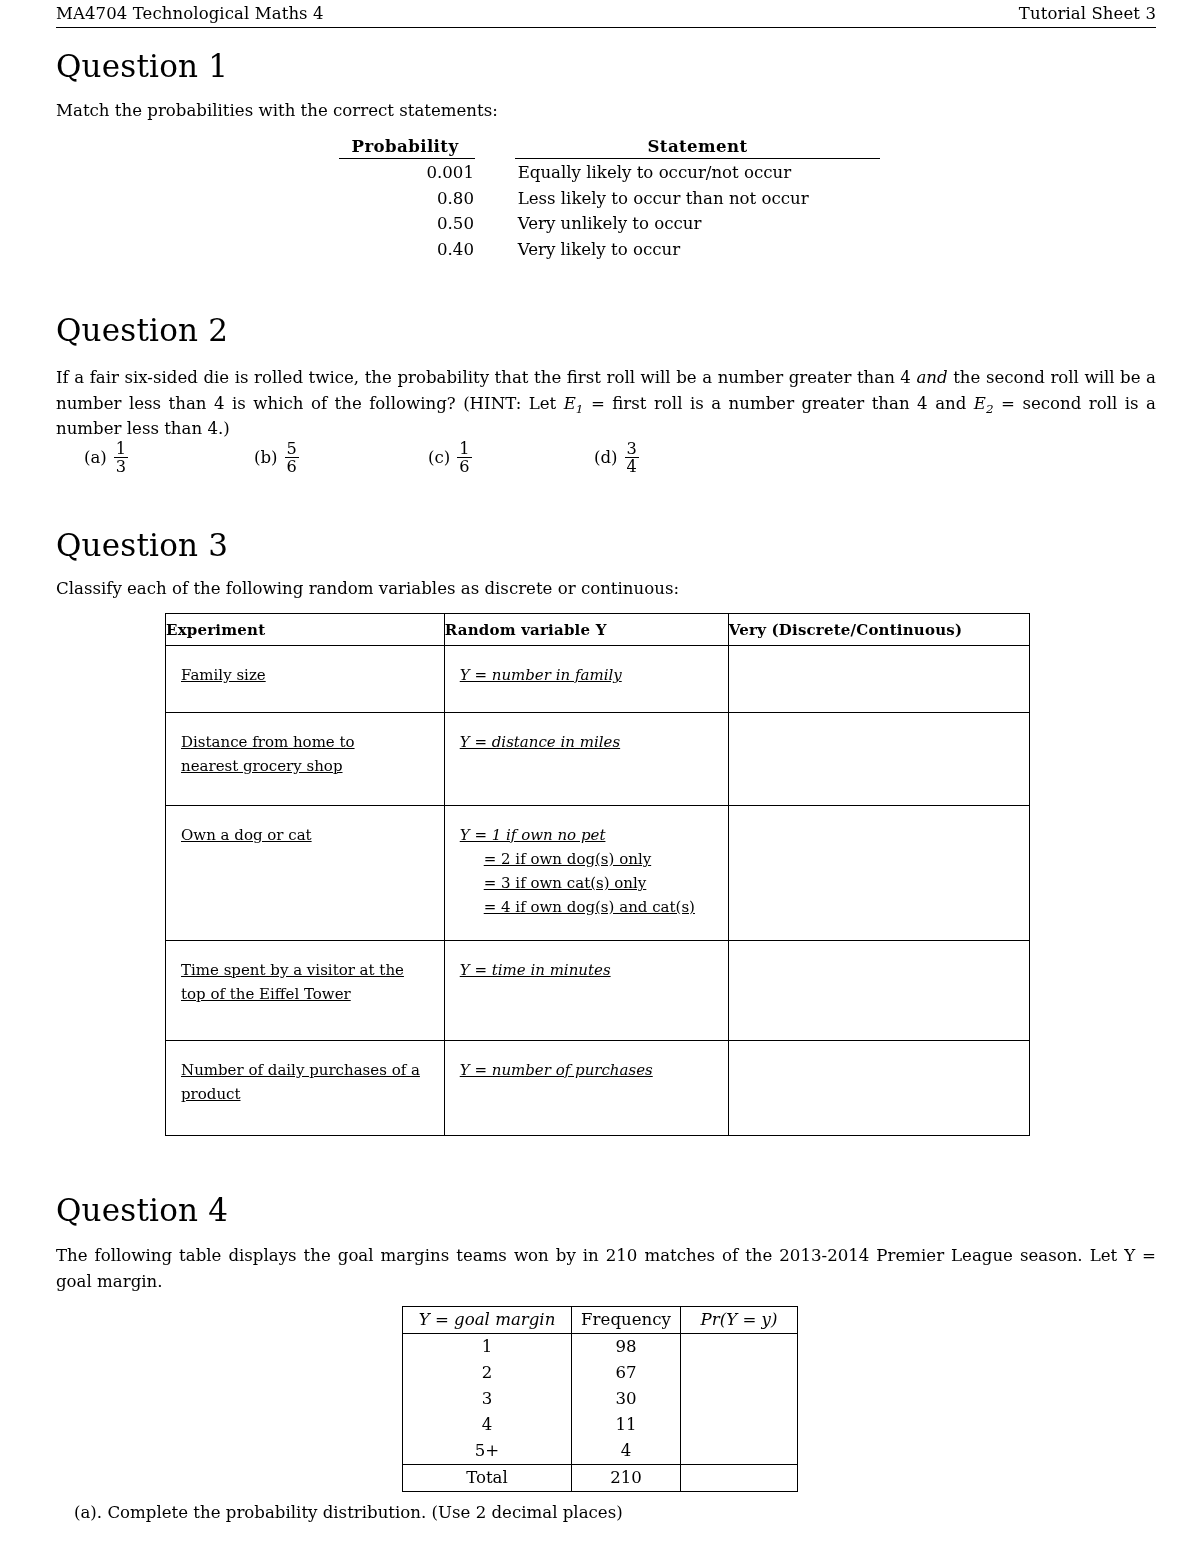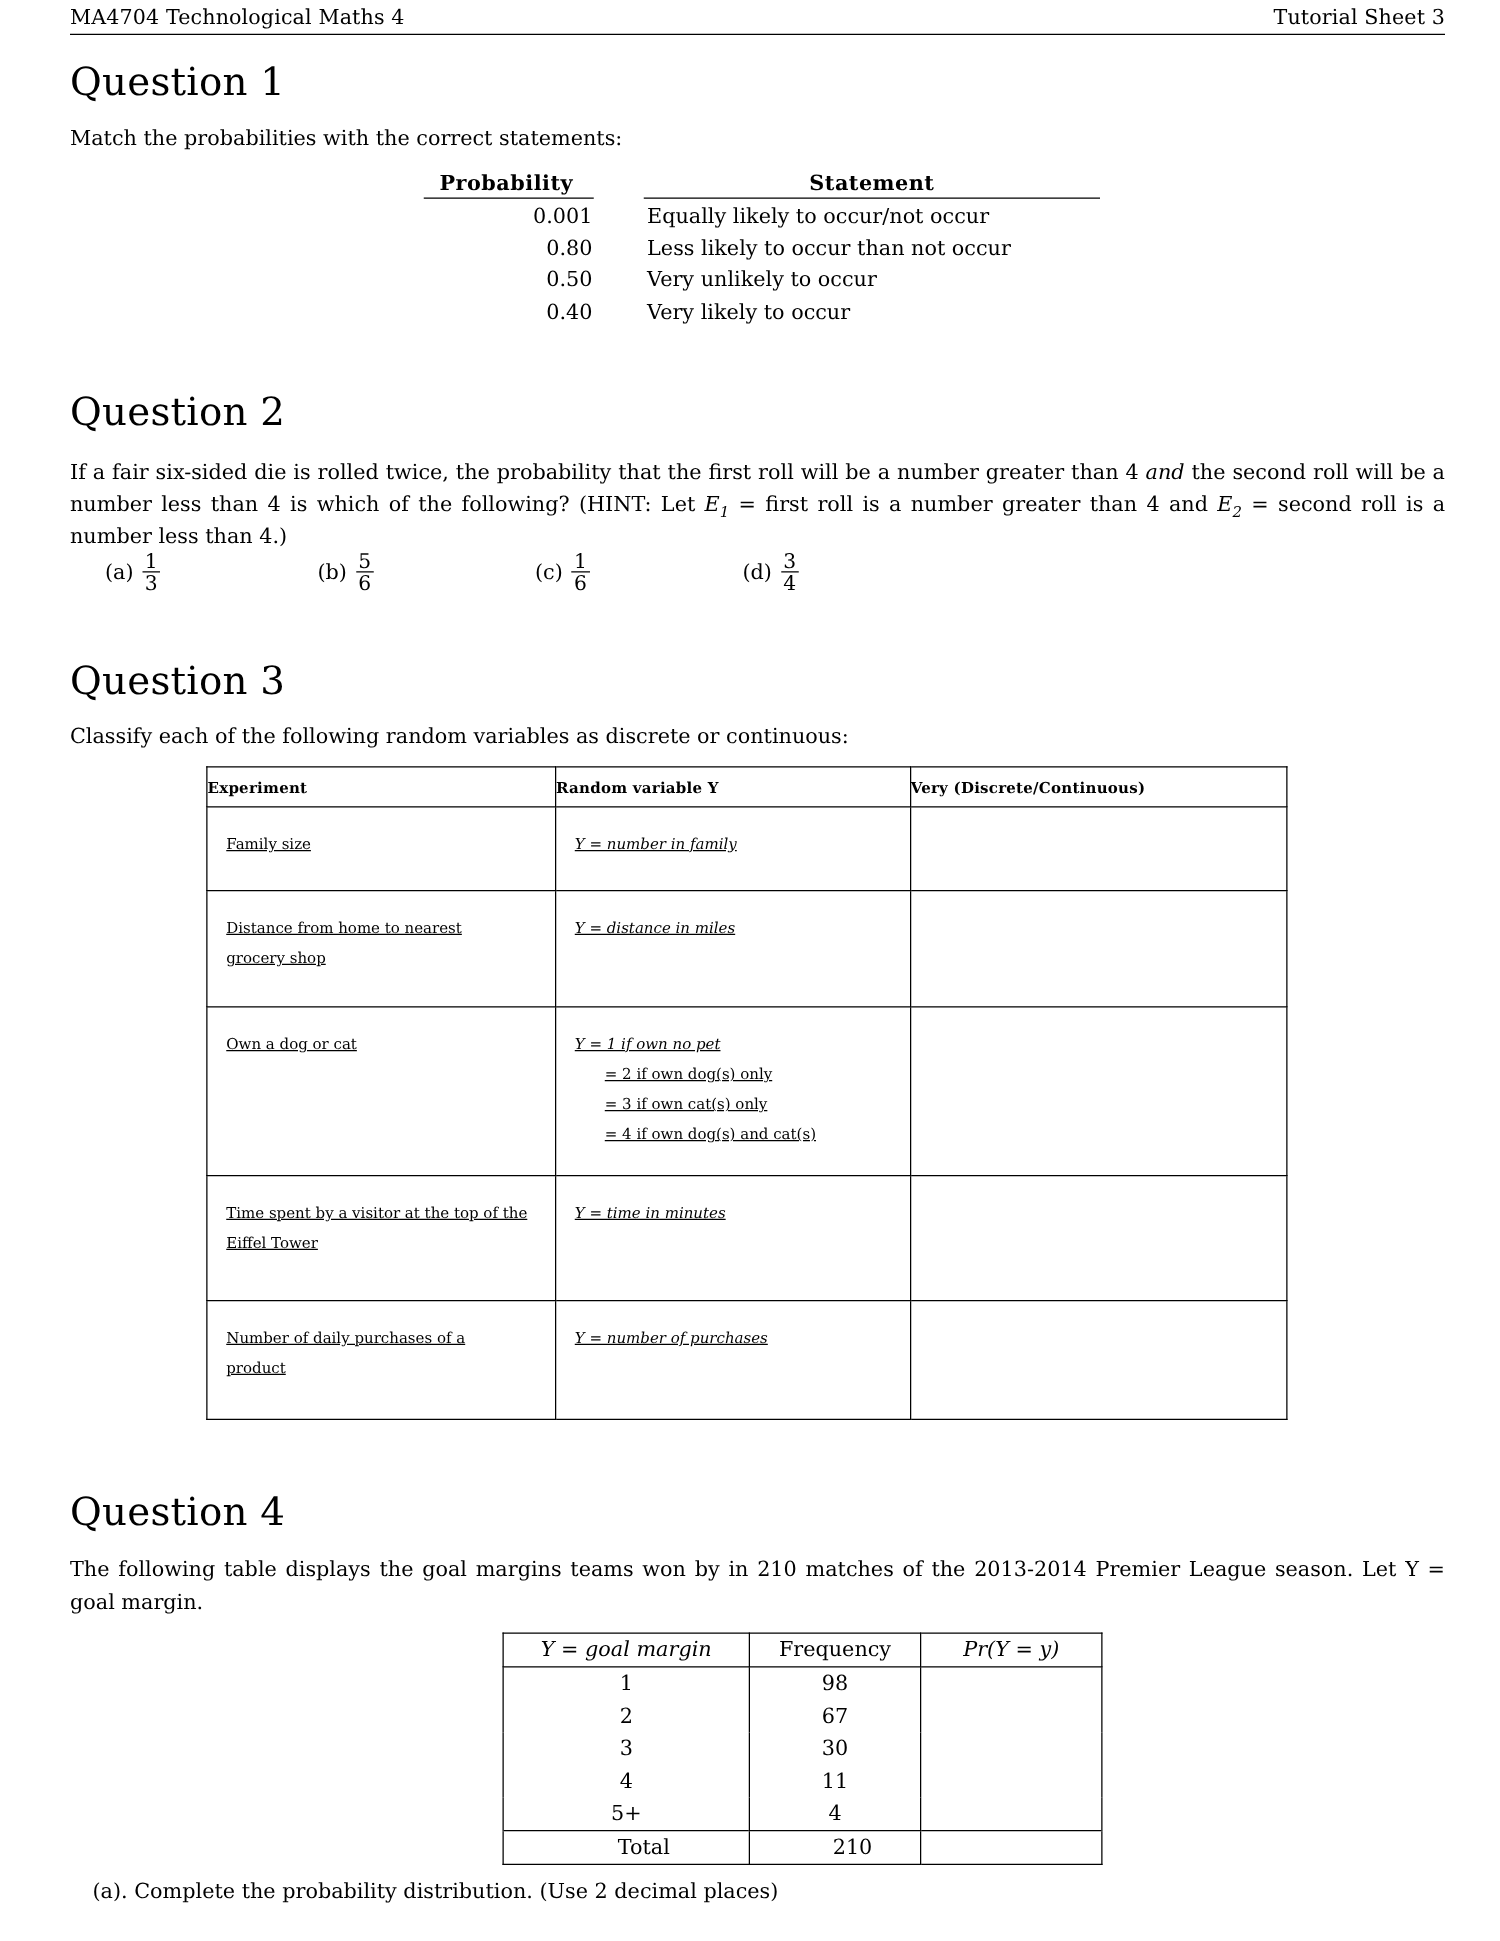--- a/index.html
+++ b/index.html
@@ -147,21 +147,21 @@
     border-top: 1.2px solid #000;
   }
 
   
   .q3table {
     position: absolute;
     left: 165px;
     top: 613px;
     width: 865px;
     border-collapse: collapse;
-    font-size: 12px;
+    font-size: 15px;
   }
   .q3table td, .q3table th {
     border: 1.3px solid #000;
     padding: 0;
     vertical-align: top;
     font-weight: normal;
     text-align: left;
   }
   .q3table th {
     font-weight: bold;
@@ -197,21 +197,20 @@
     height: 26px;
     line-height: 26px;
   }
   .q4table tr.hdr td {
     border-top: 1.4px solid #000;
     border-bottom: 1.4px solid #000;
   }
   .q4table tr.totrow td {
     border-top: 1.4px solid #000;
     border-bottom: 1.4px solid #000;
-    padding-left: 28px;
   }
   .k1 { width: 168px; }
   .k2 { width: 108px; }
   .k3 { width: 116px; }
 </style>
 </head>
 <body>
 
 <div class="page">
 

